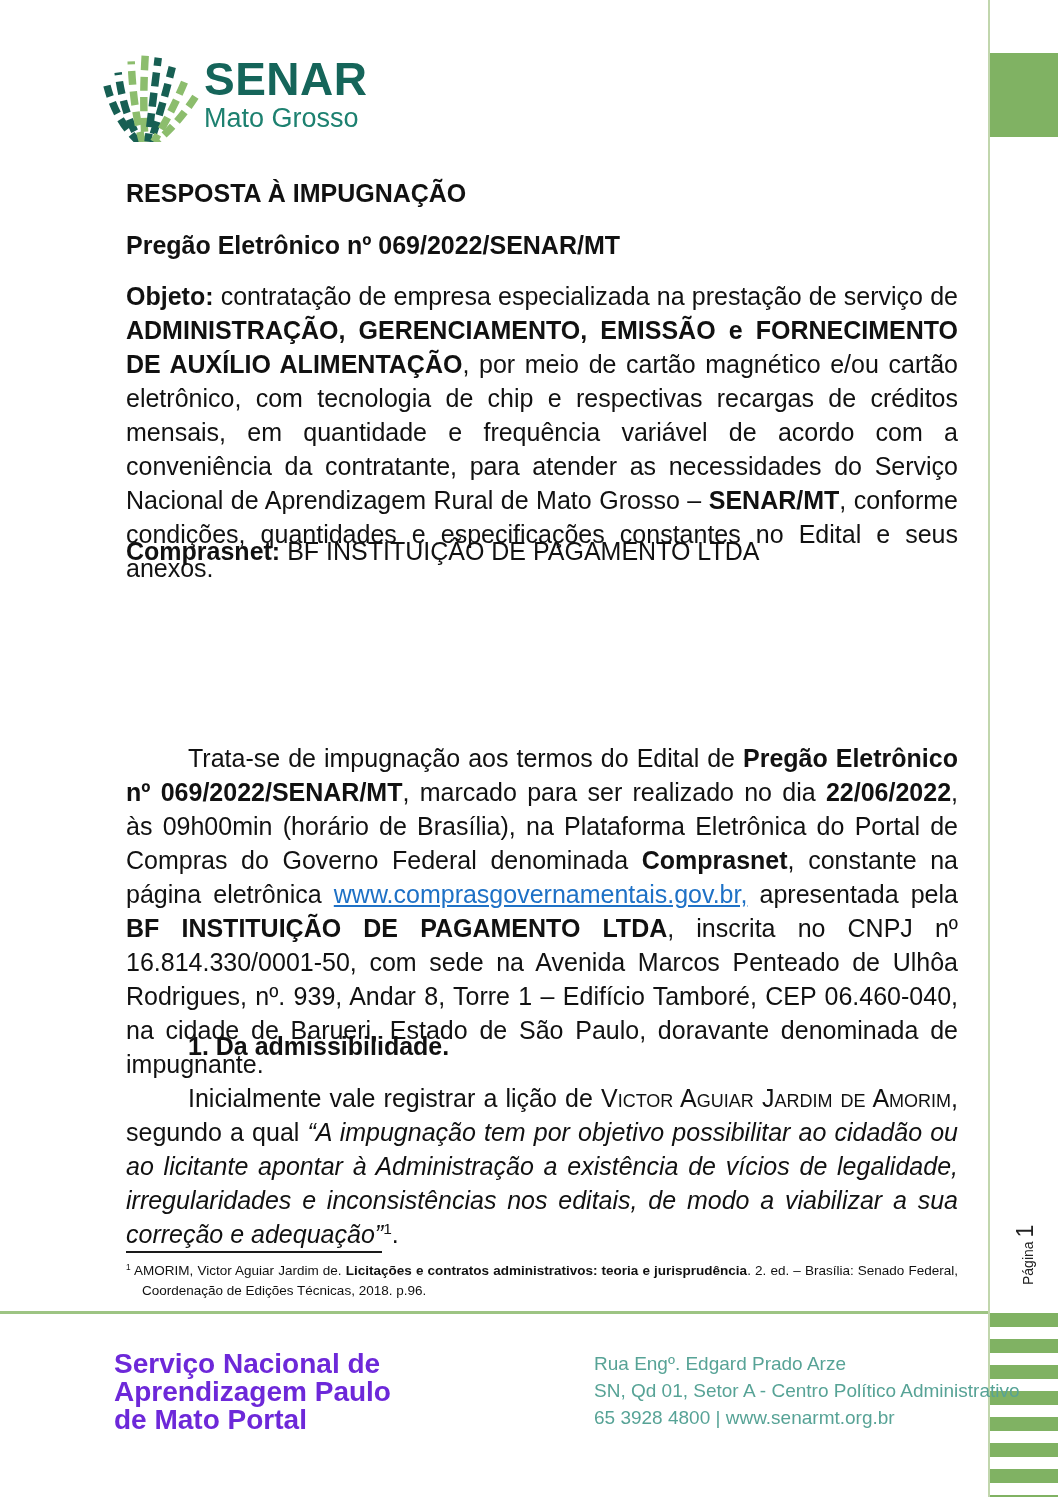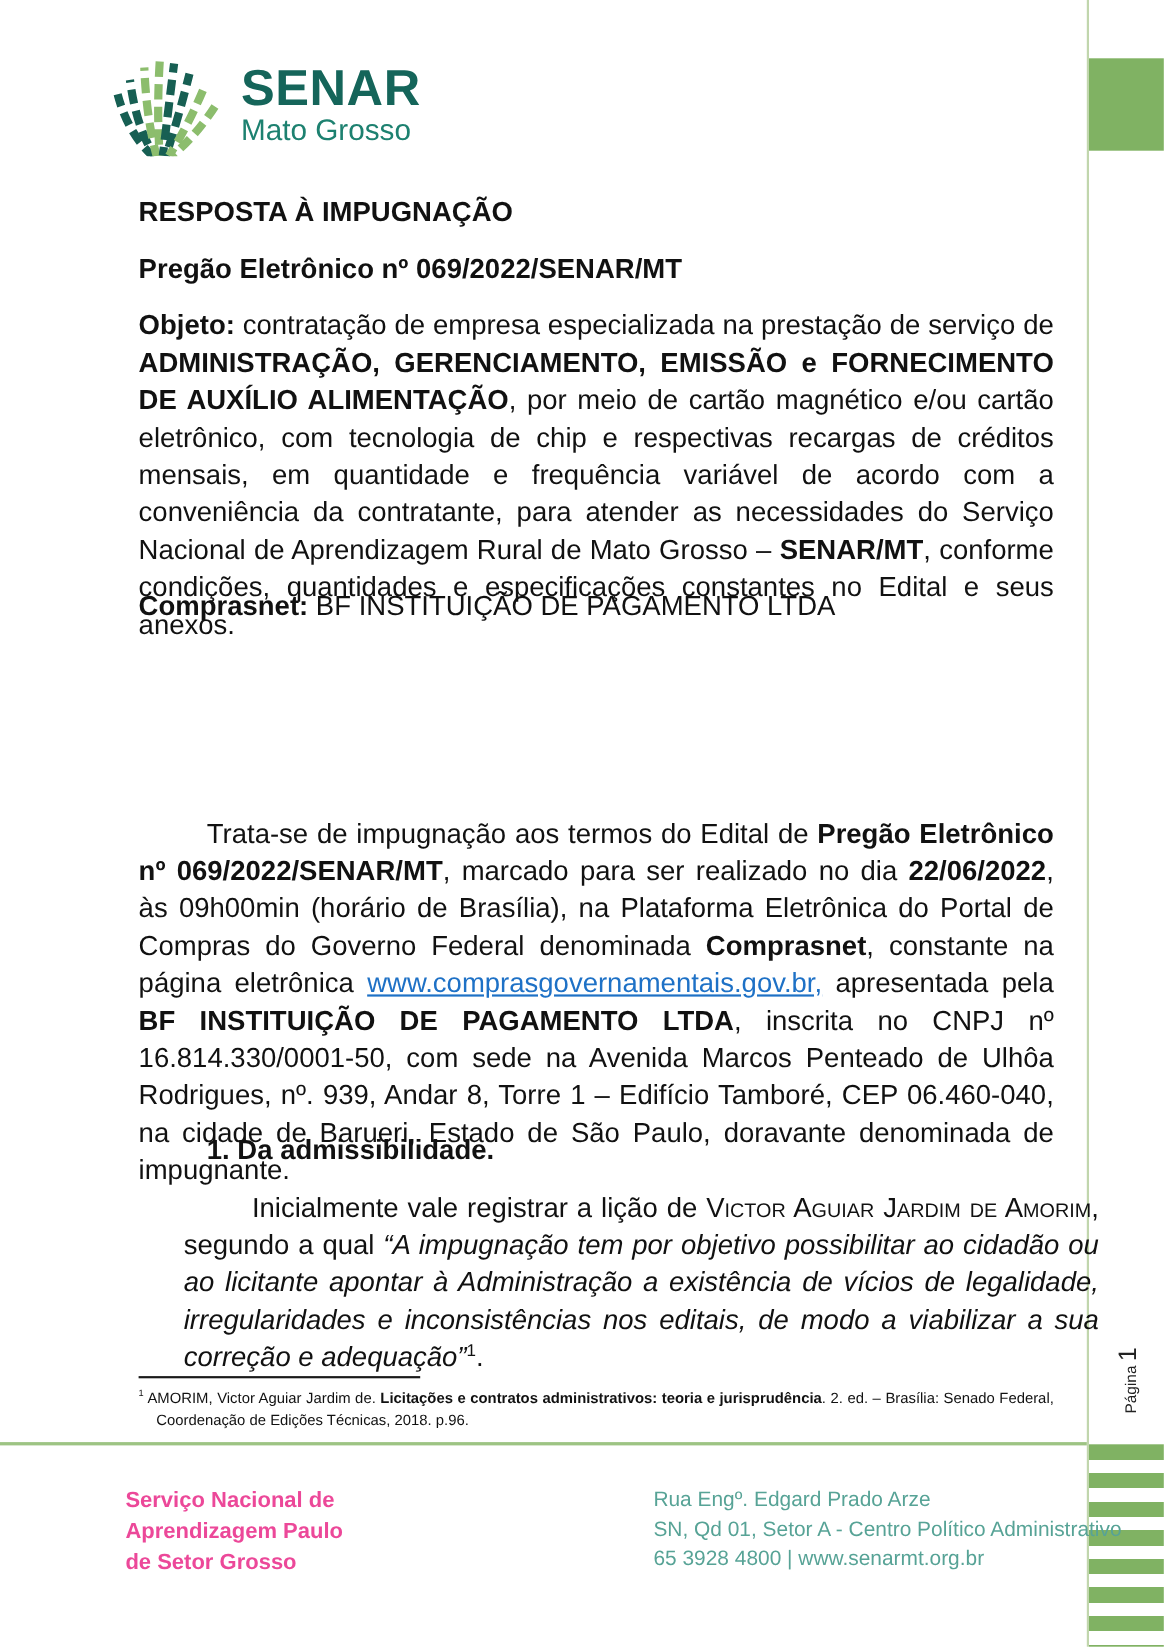--- a/index.html
+++ b/index.html
@@ -11,45 +11,45 @@
   .vline{position:absolute;left:988px;top:0;width:2px;height:1497px;background:#c1d6ad;}
   .green-block{position:absolute;left:990px;top:53px;width:68px;height:84px;background:#80b263;}
   .stripes{position:absolute;left:990px;top:1313px;width:68px;height:184px;
     background:repeating-linear-gradient(to bottom,#80b263 0 14px,#ffffff 14px 26px);}
   .footer-sep{position:absolute;left:0;top:1311px;width:988px;height:3px;background:#9dc483;}
   
   .pagenum{position:absolute;left:1012px;top:1285px;transform:rotate(-90deg);
     transform-origin:0 0;white-space:nowrap;font-size:14px;color:#222;}
   .pagenum .num{font-size:23px;}
   
-  .logo{position:absolute;left:92px;top:48px;display:flex;align-items:center;gap:15px;}
+  .logo{position:absolute;left:92px;top:48px;display:flex;align-items:center;gap:0;}
   .logo-icon{width:112px;height:94px;}
   .logo-text .name{font-size:46px;font-weight:bold;color:#15655a;letter-spacing:.5px;line-height:1;}
   .logo-text .region{font-size:27px;color:#1d8170;line-height:1.15;margin-top:1px;}
   
   .doc-block{position:absolute;left:126px;width:832px;font-size:25px;line-height:34px;}
   .t1{top:176px;font-weight:bold;}
   .t2{top:228px;font-weight:bold;}
   .p-objeto{top:279px;text-align:justify;}
   .p-impugnante{top:534px;}
   .p-trata{top:741px;text-align:justify;text-indent:62px;}
   .h-sec{top:1029px;font-weight:bold;padding-left:62px;}
-  .p-admiss{top:1081px;text-align:justify;text-indent:62px;margin-left:41px;}
+  .p-admiss{top:1081px;text-align:justify;text-indent:62px;}
   .b{font-weight:bold;}
   .i{font-style:italic;}
   .sc{font-variant:small-caps;}
   sup{font-size:.62em;line-height:0;}
   a.doc-link{color:#1e71c6;text-decoration:underline;cursor:pointer;}
   
   .fn-rule{position:absolute;left:126px;top:1251px;width:256px;height:2px;background:#1a1a1a;}
   .footnote{position:absolute;left:126px;top:1261px;width:832px;font-size:13.5px;
     line-height:20px;padding-left:16px;text-indent:-16px;text-align:justify;box-sizing:border-box;}
   
-  .footer-left{position:absolute;left:114px;top:1350px;font-size:20px;font-weight:bold;
-    color:#ec4899;line-height:28px;}
+  .footer-left{position:absolute;left:114px;top:1350px;font-size:28px;font-weight:bold;
+    color:#6d28d9;line-height:28px;}
   .footer-right{position:absolute;left:594px;top:1350px;font-size:19px;color:#57a396;line-height:27px;}
 </style>
 </head>
 <body>
 
 <div class="vline"></div>
 <div class="green-block"></div>
 <div class="stripes"></div>
 <div class="footer-sep"></div>
 
@@ -83,19 +83,19 @@
 <div class="doc-block p-trata"><span>Trata-se de impugnação aos termos do Edital de </span><span class="b">Pregão Eletrônico nº 069/2022/SENAR/MT</span><span>, marcado para ser realizado no dia </span><span class="b">22/06/2022</span><span>, às 09h00min (horário de Brasília), na Plataforma Eletrônica do Portal de Compras do Governo Federal denominada </span><span class="b">Comprasnet</span><span>, constante na página eletrônica </span><a class="doc-link" href="#">www.comprasgovernamentais.gov.br,</a><span> apresentada pela </span><span class="b">BF INSTITUIÇÃO DE PAGAMENTO LTDA</span><span>, inscrita no CNPJ nº 16.814.330/0001-50, com sede na Avenida Marcos Penteado de Ulhôa Rodrigues, nº. 939, Andar 8, Torre 1 – Edifício Tamboré, CEP 06.460-040, na cidade de Barueri, Estado de São Paulo, doravante denominada de impugnante.</span></div>
 <div class="doc-block h-sec">1. Da admissibilidade.</div>
 <div class="doc-block p-admiss"><span>Inicialmente vale registrar a lição de </span><span class="sc">Victor Aguiar Jardim de Amorim</span><span>, segundo a qual </span><span class="i">“A impugnação tem por objetivo possibilitar ao cidadão ou ao licitante apontar à Administração a existência de vícios de legalidade, irregularidades e inconsistências nos editais, de modo a viabilizar a sua correção e adequação”</span><sup>1</sup><span>.</span></div>
 
 <div class="fn-rule"></div>
 <div class="footnote"><sup>1</sup><span> AMORIM, Victor Aguiar Jardim de. </span><span class="b">Licitações e contratos administrativos: teoria e jurisprudência</span><span>. 2. ed. – Brasília: Senado Federal, Coordenação de Edições Técnicas, 2018. p.96.</span></div>
 
 <div class="footer-left">
   <div>Serviço Nacional de</div>
   <div>Aprendizagem Paulo</div>
-  <div>de Setor Grosso</div>
+  <div>de Mato Portal</div>
 </div>
 <div class="footer-right">
   <div>Rua Engº. Edgard Prado Arze</div>
   <div>SN, Qd 01, Setor A - Centro Político Administrativo</div>
   <div>65 3928 4800 | www.senarmt.org.br</div>
 </div>
 
 </body></html>

